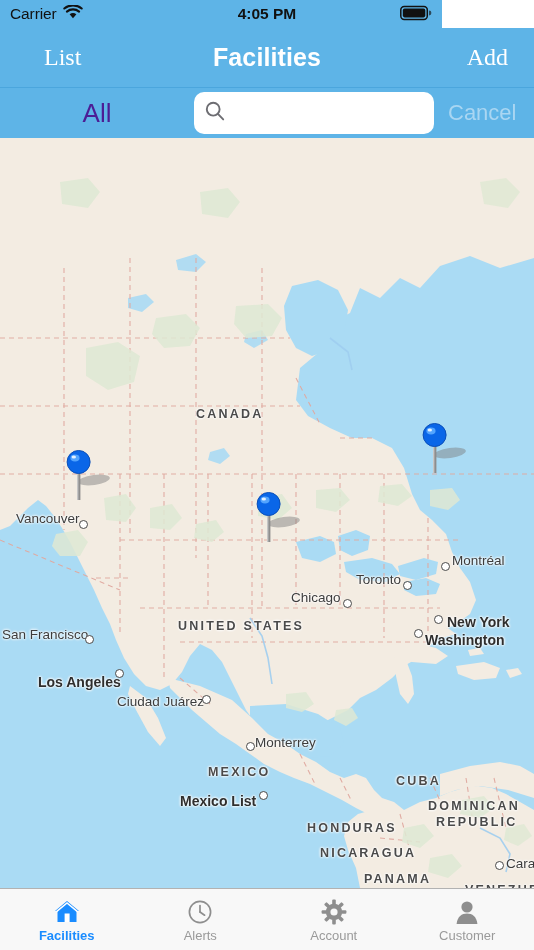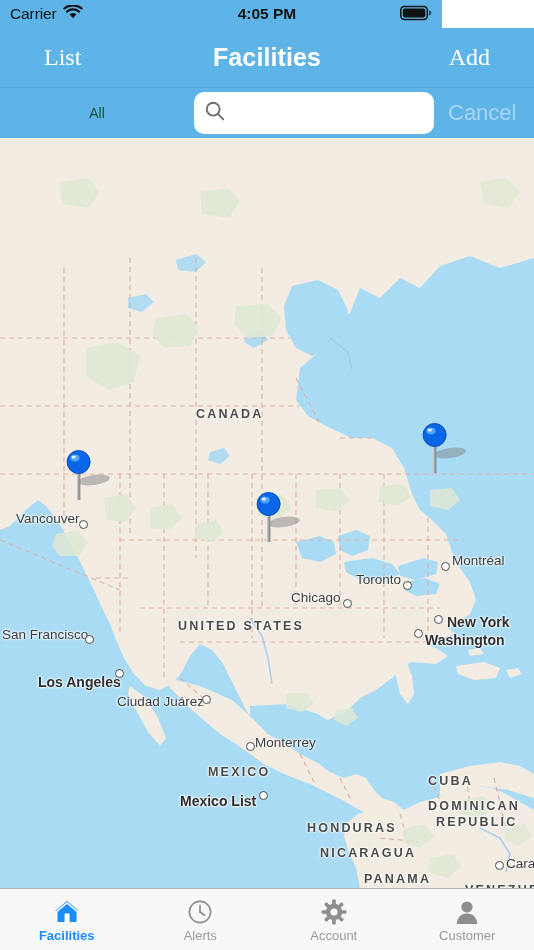--- a/index.html
+++ b/index.html
@@ -35,34 +35,34 @@
     padding:0 0 0 0;
     border-bottom:0.5px solid #4ba6dd;
   }
   .nav-btn {
     color:#ffffff; font-size:24px; font-weight:400;
     background:none; border:none; cursor:pointer;
     font-family:Liberation Serif, serif;
     padding:0;
   }
   .nav-left  { margin-left:44px; }
-  .nav-right { margin-right:44px; }
+  .nav-right { margin-right:26px; }
   .nav-title {
     position:absolute; left:0; width:534px; text-align:center;
     color:#ffffff; font-size:25px; font-weight:700;
     pointer-events:none; letter-spacing:0.1px;
   }
 
   
   .searchbar {
     position:absolute; top:88px; left:0; width:534px; height:50px;
     background:#5eb4e7; display:flex; align-items:center;
   }
   .seg-all {
-    color:#14532d; font-size:14px; background:none; border:none;
+    color:#4c1d95; font-size:26px; background:none; border:none;
     cursor:pointer; font-family:"Liberation Sans", sans-serif;
     width:194px; text-align:center; padding:0;
   }
   .search-field {
     width:240px; height:42px; background:#ffffff; border-radius:10px;
     display:flex; align-items:center; padding:0 10px; gap:6px;
     border:none;
   }
   .search-input {
     border:none; outline:none; background:transparent;
@@ -313,21 +313,21 @@
       <g stroke="#9ecdf0" stroke-width="1.6" fill="none" opacity="0.9">
         <path d="M480,690 L500,700 L510,716 L506,734"></path>
         <path d="M250,480 L262,498 L268,520 L272,546"></path>
         <path d="M330,200 L348,214 L352,232"></path>
       </g>
     </svg>
 
     <div class="mlabel country" style="left:196px;top:269px;">CANADA</div>
     <div class="mlabel country" style="left:178px;top:481px;">UNITED STATES</div>
     <div class="mlabel country" style="left:208px;top:627px;">MEXICO</div>
-    <div class="mlabel country" style="left:416px;top:636px;padding-left:12px;">CUBA</div>
+    <div class="mlabel country" style="left:384px;top:636px;padding-left:12px;">CUBA</div>
     <div class="mlabel country" style="left:428px;top:661px;">DOMINICAN</div>
     <div class="mlabel country" style="left:436px;top:677px;">REPUBLIC</div>
     <div class="mlabel country" style="left:307px;top:683px;">HONDURAS</div>
     <div class="mlabel country" style="left:320px;top:708px;">NICARAGUA</div>
     <div class="mlabel country" style="left:364px;top:734px;">PANAMA</div>
     <div class="mlabel country" style="left:465px;top:745px;">VENEZUELA</div>
 
     <div class="mlabel city" style="left:16px;top:373px;">Vancouver</div>
     <div class="citydot" style="left:79px;top:382px;"></div>
 

